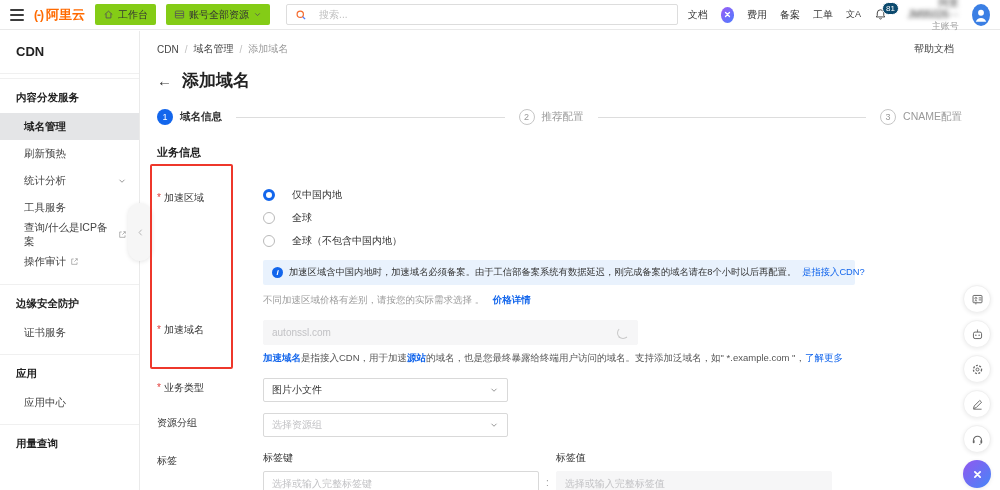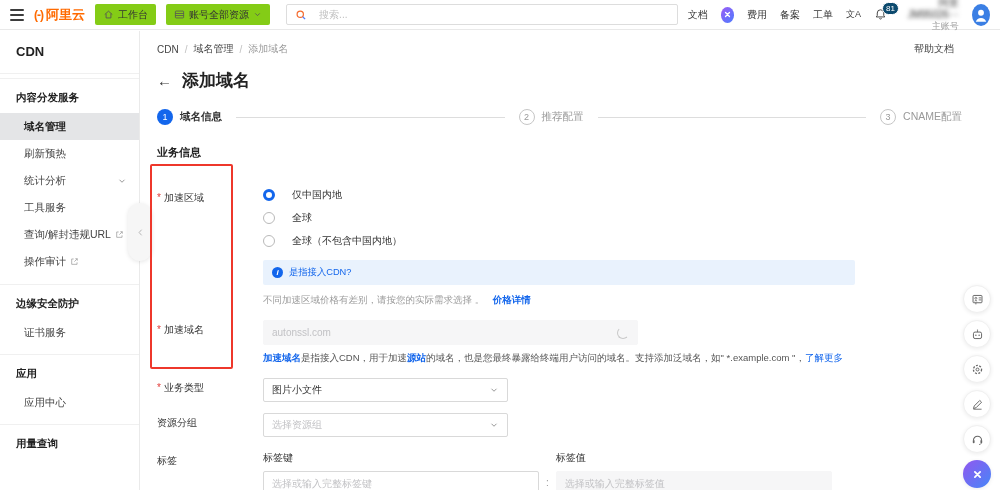--- a/index.html
+++ b/index.html
@@ -206,21 +206,21 @@
       <span>统计分析</span>
       <span class="grow"></span>
       <svg width="10" height="10" viewBox="0 0 16 16">
           <path d="M4 6l4 4 4-4" fill="none" stroke="#888" stroke-width="1.4"></path>
         </svg>
     </div>
     <div class="side-item">
       <span>工具服务</span>
     </div>
     <div class="side-item">
-      <span>查询/解封违规URL</span>
+      <span>查询/什么是ICP备案</span>
       <span class="ext-ico">
           <svg width="9" height="9" viewBox="0 0 16 16">
             <path d="M6.5 3.5H3v9.5h9.5V9.5M9.5 3h3.5v3.5M12.8 3.2L7.8 8.2" fill="none" stroke="#999" stroke-width="1.3"></path>
           </svg>
         </span>
     </div>
     <div class="side-item">
       <span>操作审计</span>
       <span class="ext-ico">
           <svg width="9" height="9" viewBox="0 0 16 16">
@@ -296,20 +296,21 @@
             <span class="radio"></span>
             <span>全球</span>
           </label>
           <label class="radio-opt">
             <span class="radio"></span>
             <span>全球（不包含中国内地）</span>
           </label>
         </div>
         <div class="banner">
           <span class="info-ico">i</span>
+          <span>加速区域含中国内地时，加速域名必须备案。由于工信部备案系统有数据延迟，刚完成备案的域名请在8个小时以后再配置。</span>
           <a class="blink">是指接入CDN?</a>
         </div>
         <div class="price-note">
           <span>不同加速区域价格有差别，请按您的实际需求选择 。</span>
           <a class="blink">价格详情</a>
         </div>
       </div>
     </div>
 
     <div class="frow" style="margin-top:13px">

